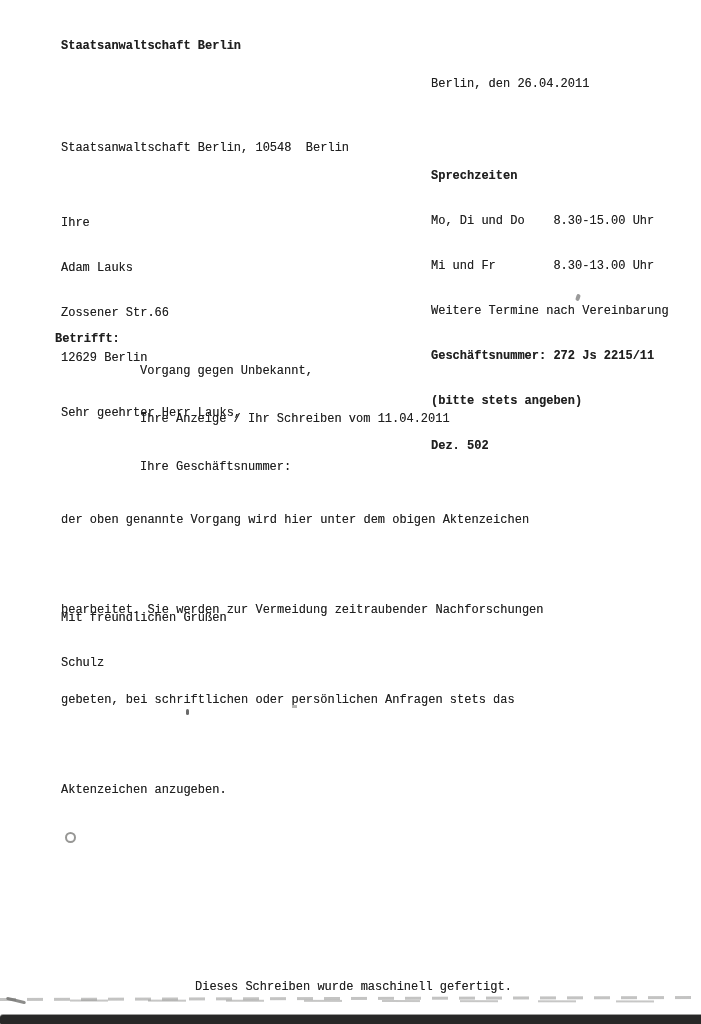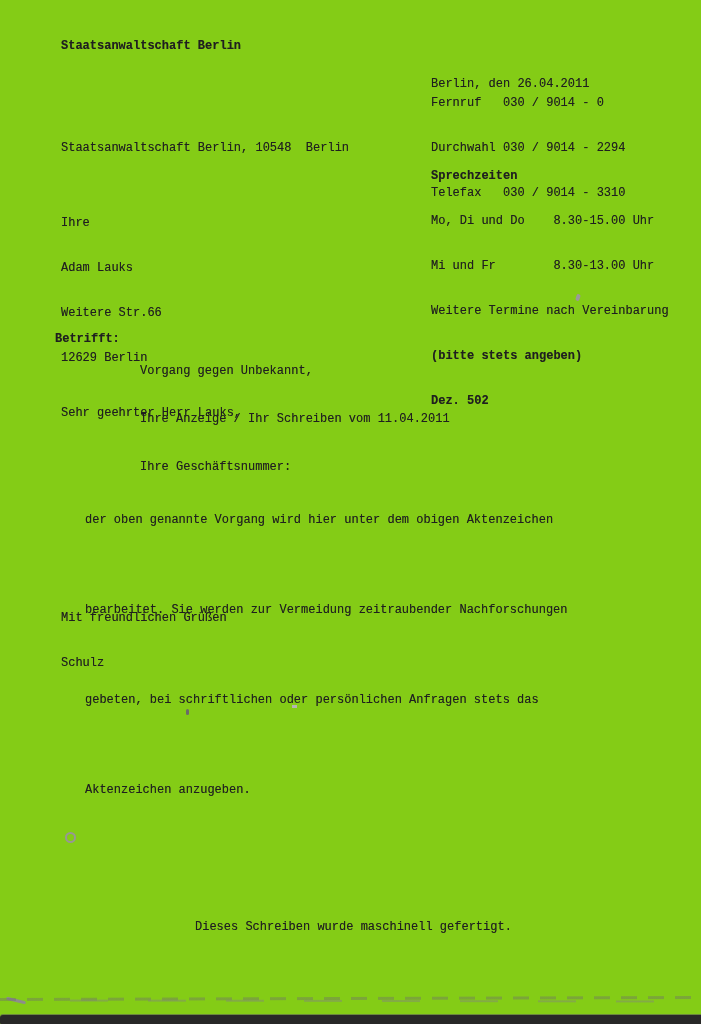--- a/index.html
+++ b/index.html
@@ -7,45 +7,45 @@
     padding: 0;
   }
   body {
     background: #d8d8d6;
     font-family: "Liberation Mono", "DejaVu Sans Mono", monospace;
   }
   .page {
     position: relative;
     width: 701px;
     height: 1024px;
-    background: #84cc16;
+    background: #ffffff;
     overflow: hidden;
     color: #1f1f1f;
     font-size: 12px;
     text-shadow: 0 0 0.5px rgba(40,40,40,0.55);
   }
   .abs { position: absolute; white-space: pre; }
   .b { font-weight: bold; }
   .lh15 { line-height: 15px; }
   .lh16 { line-height: 16px; }
-  .lh30 { line-height: 30px; margin-left: 24px; }
+  .lh30 { line-height: 30px; }
 
   .sender-name   { left: 61px;  top: 39px;  line-height: 15px; font-weight: bold; }
   .date-line     { left: 431px; top: 37px;  line-height: 15px; margin-top: 40px; }
   .phone-block   { left: 431px; top: 66px; }
   .return-addr   { left: 61px;  top: 141px; line-height: 15px; }
   .info-block    { left: 431px; top: 139px; }
   .recipient     { left: 61px;  top: 186px; }
   .subject-label { left: 55px;  top: 331px; line-height: 16px; font-weight: bold; }
   .subject-lines { left: 140px; top: 331px; }
   .salutation    { left: 61px;  top: 406px; line-height: 15px; }
   .paragraph     { left: 61px;  top: 445px; }
   .closing       { left: 61px;  top: 611px; line-height: 15px; font-family: Liberation Mono, monospace; }
   .signature     { left: 61px;  top: 656px; line-height: 15px; }
-  .machine-note  { left: 195px; top: 920px; line-height: 15px; }
+  .machine-note  { left: 195px; top: 980px; line-height: 15px; }
   .speck-comma  { left: 576px; top: 294px; width: 4px; height: 7px; background: #9a9a9a; border-radius: 2px; transform: rotate(18deg); }
   .speck-dot1   { left: 186px; top: 709px; width: 3px; height: 6px; background: #6a6a6a; border-radius: 2px; }
   .speck-dot2   { left: 292px; top: 705px; width: 5px; height: 3px; background: #b5b5b3; }
   .speck-ring   { left: 65px;  top: 832px; width: 7px; height: 7px; background: transparent; border: 2px solid #979795; border-radius: 50%; }
   .speck-corner { left: 6px;   top: 999px; width: 20px; height: 3px; background: #8d8d8b; border-radius: 2px; transform: rotate(14deg); }
 
   .dash-line {
     position: absolute;
     left: 0; top: 997px; width: 701px; height: 3px;
     background: repeating-linear-gradient(90deg,
@@ -72,41 +72,37 @@
 </style>
 </head>
 <body>
 
 <div class="page">
 
   <div class="abs sender-name">Staatsanwaltschaft Berlin</div>
 
   <div class="abs date-line">Berlin, den 26.04.2011</div>
 
-  <div class="abs phone-block lh15">
-    <div>Fernruf   030 / 9014 - 0</div>
-    <div>Durchwahl 030 / 9014 - 2294</div>
-    <div>Telefax   030 / 9014 - 3310</div>
-  </div>
 
   <div class="abs return-addr">Staatsanwaltschaft Berlin, 10548  Berlin</div>
 
   <div class="abs info-block lh15">
     <div class="b">Sprechzeiten</div>
     <div>Mo, Di und Do    8.30-15.00 Uhr</div>
     <div>Mi und Fr        8.30-13.00 Uhr</div>
     <div>Weitere Termine nach Vereinbarung</div>
+    <div class="b">Geschäftsnummer: 272 Js 2215/11</div>
     <div class="b">(bitte stets angeben)</div>
     <div class="b">Dez. 502</div>
   </div>
 
   <div class="abs recipient lh15">
     <div>Ihre</div>
     <div>Adam Lauks</div>
-    <div>Weitere Str.66</div>
+    <div>Zossener Str.66</div>
     <div>12629 Berlin</div>
   </div>
 
   <div class="abs subject-label">Betrifft:</div>
 
   <div class="abs subject-lines lh16">
     <div>Vorgang gegen Unbekannt,</div>
     <div>Ihre Anzeige / Ihr Schreiben vom 11.04.2011</div>
     <div>Ihre Geschäftsnummer:</div>
   </div>

